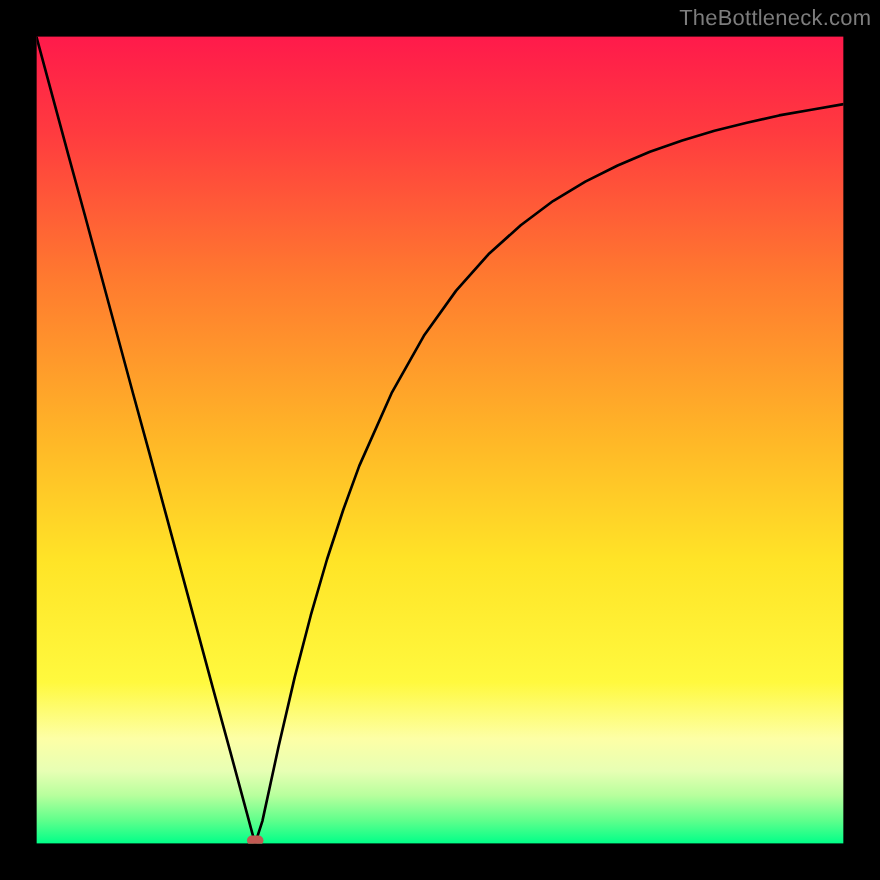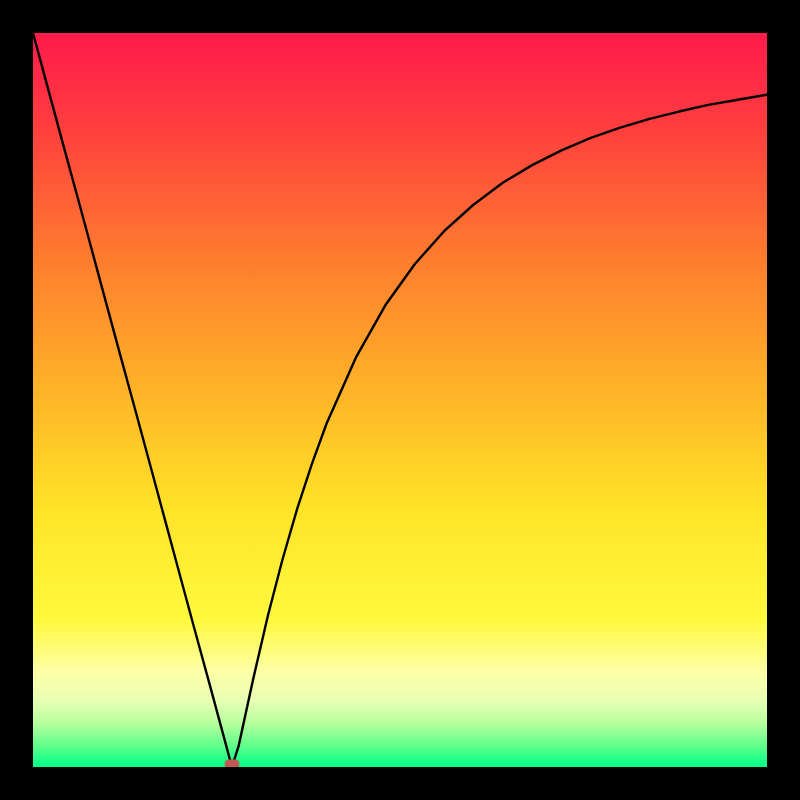--- a/index.html
+++ b/index.html
@@ -72,13 +72,14 @@
       <rect x="0" y="0" width="734" height="734" fill="url(#bg-grad)"></rect>
     </svg>
 
     <svg class="curve-svg" viewBox="0 0 734 734" preserveAspectRatio="none">
       <path id="curve-path" d="M0.00 0.00 L14.68 54.32 L29.36 108.63 L44.04 162.21 L58.72 216.53 L73.40 270.85 L88.08 325.16 L102.76 378.74 L117.44 433.06 L132.12 487.38 L146.80 541.69 L161.48 596.01 L176.16 649.59 L190.84 703.91 L198.91 734.00 L205.52 713.45 L212.86 679.68 L220.20 645.92 L234.88 582.80 L249.56 526.28 L264.24 475.63 L278.92 430.86 L293.60 390.49 L322.96 324.43 L352.32 272.31 L381.68 231.21 L411.04 198.18 L440.40 171.76 L469.76 149.74 L499.12 132.12 L528.48 117.44 L557.84 104.96 L587.20 94.69 L616.56 85.88 L645.92 78.54 L675.28 71.93 L704.64 66.79 L734.00 61.66" fill="none" stroke="#000" stroke-width="2.4" stroke-linejoin="round" stroke-linecap="round"></path>
     </svg>
 
     <div class="marker" id="marker" style="left: 198.914px; top: 731.064px; background: rgb(193, 90, 83);"></div>
   </div>
 
+  <div class="watermark">TheBottleneck.com</div>
 </div>
 
 </body></html>

